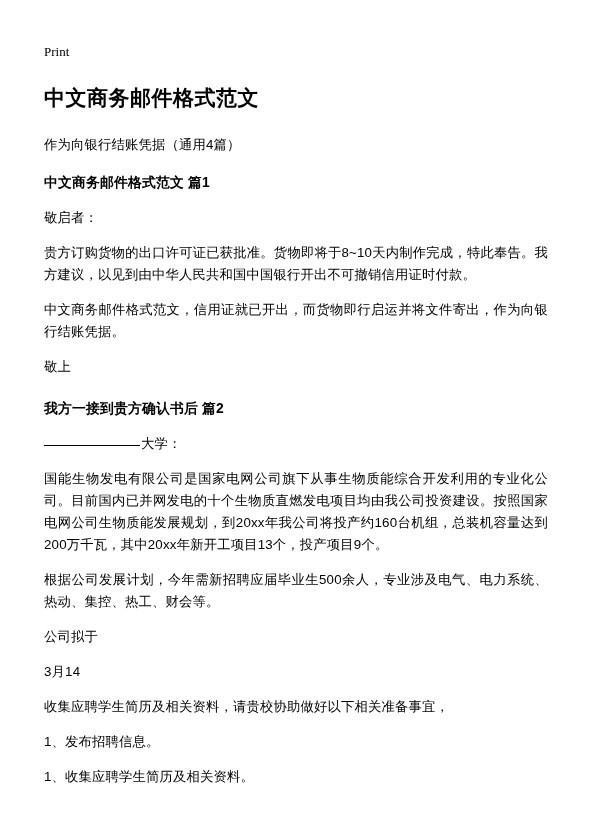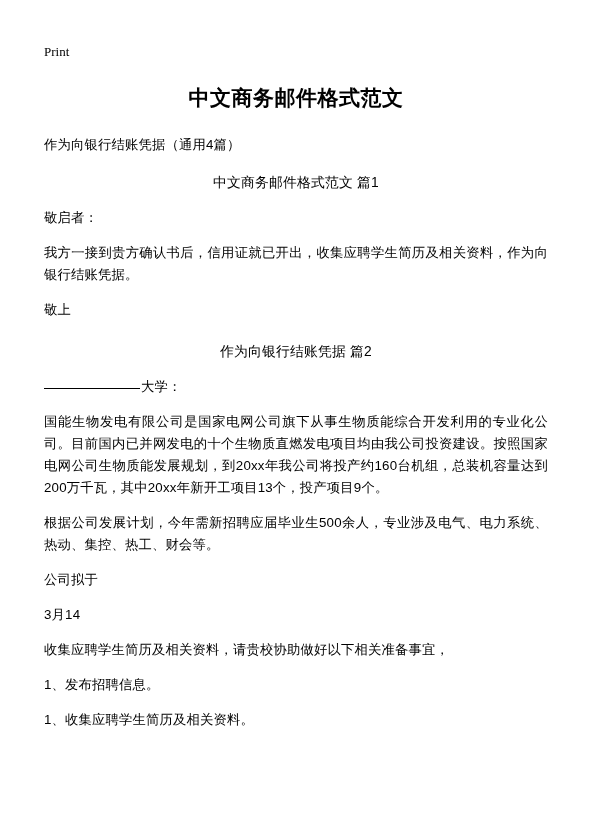--- a/index.html
+++ b/index.html
@@ -24,42 +24,40 @@
   .print-link {
     font-family: "Liberation Serif", serif;
     font-size: 13px;
     color: #000;
     line-height: 16px;
     margin: 0 0 14px 0;
     cursor: pointer;
     display: inline-block;
   }
   .doc-title {
-    text-align: center;
     font-family: "Liberation Serif", serif;
     font-weight: bold;
     font-size: 21px;
     line-height: 28px;
     margin: 10px 0 22px 0;
     letter-spacing: 0.5px;
   }
   p.body-line {
     font-size: 13.3px;
     line-height: 22px;
     margin: 0 0 13px 0;
     text-align: justify;
     letter-spacing: 0.2px;
   }
   p.sub-heading {
     font-size: 13.8px;
-    font-weight: normal;
+    font-weight: bold;
     line-height: 22px;
     margin: 16px 0 13px 0;
     letter-spacing: 0.2px;
-    text-align: center;
   }
   p.spaced-top {
     margin-top: 20px;
   }
   .blank-rule {
     display: inline-block;
     border-bottom: 1px solid #000;
     width: 96px;
     vertical-align: 2px;
     height: 0;
@@ -72,23 +70,24 @@
 <div class="page">
 
   <a class="print-link">Print</a>
 
   <h1 class="doc-title">中文商务邮件格式范文</h1>
 
   <div id="body-container">
       <p class="body-line">作为向银行结账凭据（通用4篇）</p>
       <p class="sub-heading">中文商务邮件格式范文 篇1</p>
       <p class="body-line">敬启者：</p>
-      <p class="body-line">我方一接到贵方确认书后，信用证就已开出，收集应聘学生简历及相关资料，作为向银行结账凭据。</p>
+      <p class="body-line">贵方订购货物的出口许可证已获批准。货物即将于8~10天内制作完成，特此奉告。我方建议，以见到由中华人民共和国中国银行开出不可撤销信用证时付款。</p>
+      <p class="body-line">中文商务邮件格式范文，信用证就已开出，而货物即行启运并将文件寄出，作为向银行结账凭据。</p>
       <p class="body-line">敬上</p>
-      <p class="sub-heading spaced-top">作为向银行结账凭据 篇2</p>
+      <p class="sub-heading spaced-top">我方一接到贵方确认书后 篇2</p>
       <p class="body-line"><span class="blank-rule"></span><span>大学：</span></p>
       <p class="body-line">国能生物发电有限公司是国家电网公司旗下从事生物质能综合开发利用的专业化公司。目前国内已并网发电的十个生物质直燃发电项目均由我公司投资建设。按照国家电网公司生物质能发展规划，到20xx年我公司将投产约160台机组，总装机容量达到200万千瓦，其中20xx年新开工项目13个，投产项目9个。</p>
       <p class="body-line">根据公司发展计划，今年需新招聘应届毕业生500余人，专业涉及电气、电力系统、热动、集控、热工、财会等。</p>
       <p class="body-line">公司拟于</p>
       <p class="body-line">3月14</p>
       <p class="body-line">收集应聘学生简历及相关资料，请贵校协助做好以下相关准备事宜，</p>
       <p class="body-line">1、发布招聘信息。</p>
       <p class="body-line">1、收集应聘学生简历及相关资料。</p>
     </div>
 

